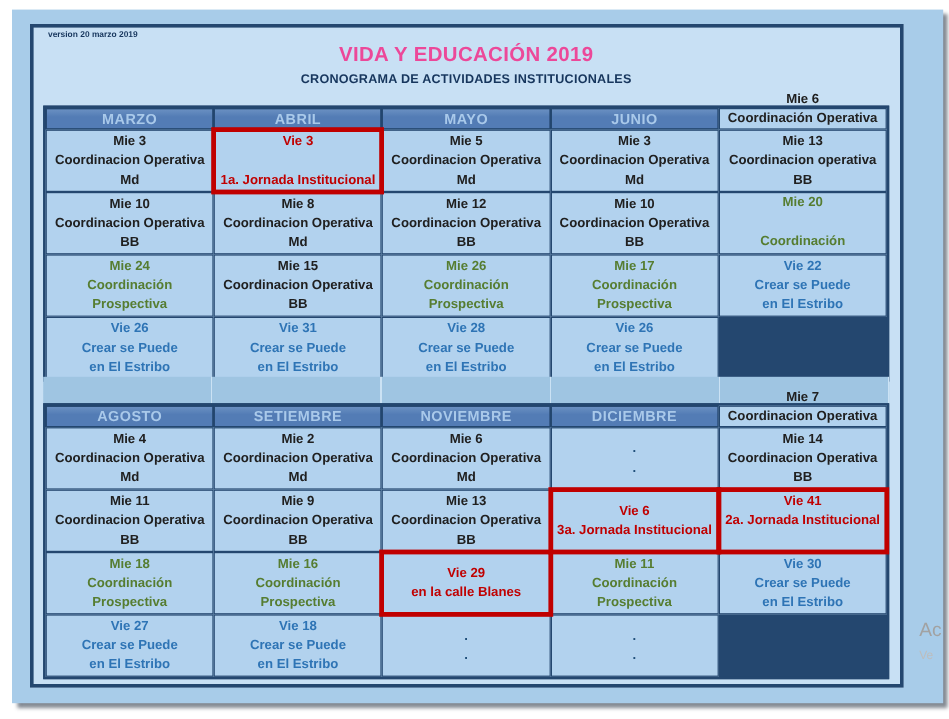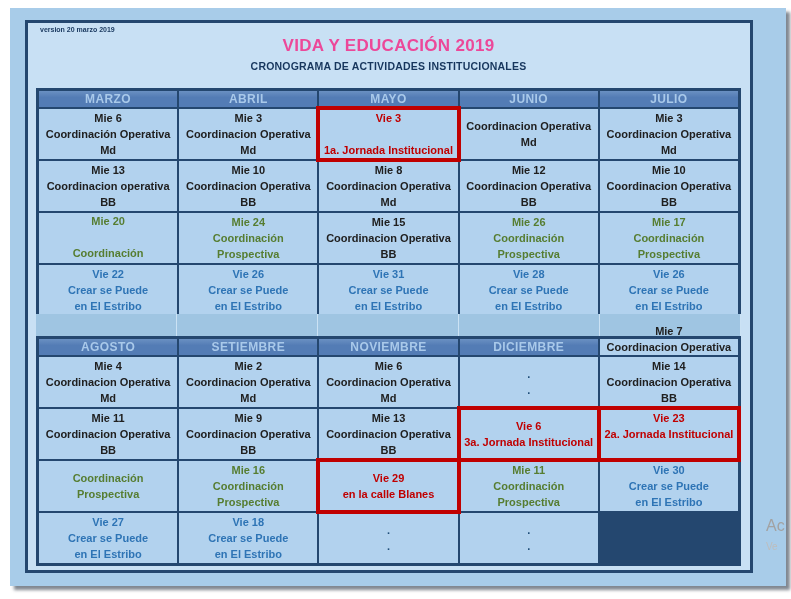--- a/index.html
+++ b/index.html
@@ -61,37 +61,37 @@
 
   <div class="version-note">version 20 marzo 2019</div>
   <div class="main-title">VIDA Y EDUCACIÓN 2019</div>
   <div class="subtitle">CRONOGRAMA DE ACTIVIDADES INSTITUCIONALES</div>
 
   <div class="cal-table" id="table-1">
       <div class="month-header">MARZO</div>
       <div class="month-header">ABRIL</div>
       <div class="month-header">MAYO</div>
       <div class="month-header">JUNIO</div>
-      <div class="month-header">JULIO</div>
       <div class="cell style-black">
         <div class="line">Mie 6</div>
         <div class="line">Coordinación Operativa</div>
         <div class="line">Md</div>
       </div>
       <div class="cell style-black">
         <div class="line">Mie 3</div>
         <div class="line">Coordinacion Operativa</div>
         <div class="line">Md</div>
       </div>
       <div class="cell style-red red-box">
         <div class="line">Vie 3</div>
         <div class="line"></div>
         <div class="line">1a.  Jornada Institucional</div>
       </div>
       <div class="cell style-black">
+        <div class="line">Mie 5</div>
         <div class="line">Coordinacion Operativa</div>
         <div class="line">Md</div>
       </div>
       <div class="cell style-black">
         <div class="line">Mie 3</div>
         <div class="line">Coordinacion Operativa</div>
         <div class="line">Md</div>
       </div>
       <div class="cell style-black">
         <div class="line">Mie 13</div>
@@ -217,25 +217,26 @@
       <div class="cell style-black">
         <div class="line">Mie 13</div>
         <div class="line">Coordinacion Operativa</div>
         <div class="line">BB</div>
       </div>
       <div class="cell style-red red-box">
         <div class="line">Vie 6</div>
         <div class="line">3a.  Jornada Institucional</div>
       </div>
       <div class="cell style-red red-box">
-        <div class="line">Vie 23</div>
+        <div class="line">Vie 41</div>
         <div class="line">2a.  Jornada Institucional</div>
         <div class="line"></div>
       </div>
       <div class="cell style-green">
+        <div class="line">Mie 18</div>
         <div class="line">Coordinación</div>
         <div class="line">Prospectiva</div>
       </div>
       <div class="cell style-green">
         <div class="line">Mie 16</div>
         <div class="line">Coordinación</div>
         <div class="line">Prospectiva</div>
       </div>
       <div class="cell style-red red-box">
         <div class="line">Vie 29</div>

